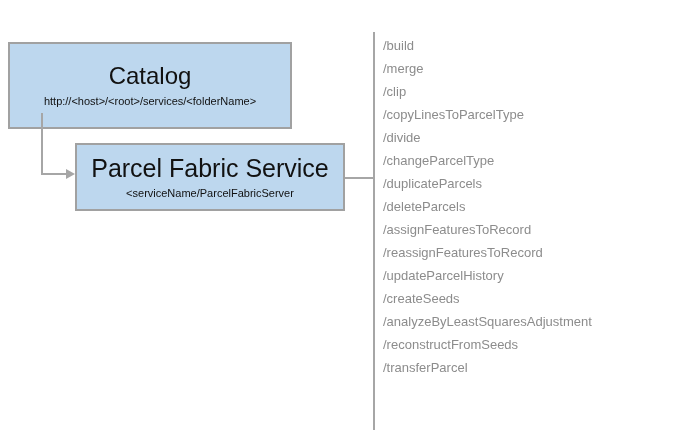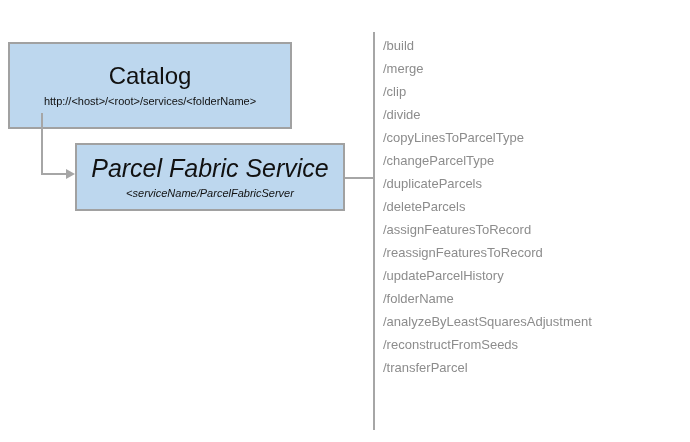--- a/index.html
+++ b/index.html
@@ -17,21 +17,21 @@
     background: var(--node-fill, #bdd7ee);
     border: 2px solid var(--node-border, #a1a1a1);
     display: flex;
     flex-direction: column;
     align-items: center;
     justify-content: center;
     text-align: center;
     color: var(--node-text, #111111);
   }
   .node-catalog { left: 8px;  top: 42px;  width: 284px; height: 87px; }
-  .node-service { left: 75px; top: 143px; width: 270px; height: 68px; font-style: italic; }
+  .node-service { left: 75px; top: 143px; width: 270px; height: 68px; }
   .node-title   { font-size: 24px; line-height: 28px; white-space: nowrap; }
   .node-service .node-title { font-size: 25px; }
   .node-subtitle { font-size: 11px; line-height: 16px; margin-top: 3px; white-space: nowrap; }
   .line { position: absolute; background: var(--connector, #a6a6a6); }
   .elbow-v      { left: 41px;  top: 113px; width: 2px;  height: 62px; }
   .elbow-h      { left: 41px;  top: 173px; width: 26px; height: 2px; }
   .arrowhead {
     position: absolute;
     left: 66px; top: 169px;
     width: 0; height: 0;
@@ -70,27 +70,27 @@
     <div class="node-subtitle">&lt;serviceName/ParcelFabricServer</div>
   </div>
 
   <div class="line service-tail"></div>
   <div class="line divider"></div>
 
   <ul class="ops">
       <li>/build</li>
       <li>/merge</li>
       <li>/clip</li>
+      <li>/copyLinesToParcelType</li>
       <li>/divide</li>
-      <li>/copyLinesToParcelType</li>
       <li>/changeParcelType</li>
       <li>/duplicateParcels</li>
       <li>/deleteParcels</li>
       <li>/assignFeaturesToRecord</li>
       <li>/reassignFeaturesToRecord</li>
       <li>/updateParcelHistory</li>
-      <li>/folderName</li>
+      <li>/createSeeds</li>
       <li>/analyzeByLeastSquaresAdjustment</li>
       <li>/reconstructFromSeeds</li>
       <li>/transferParcel</li>
     </ul>
 
 </div>
 
 </body></html>

